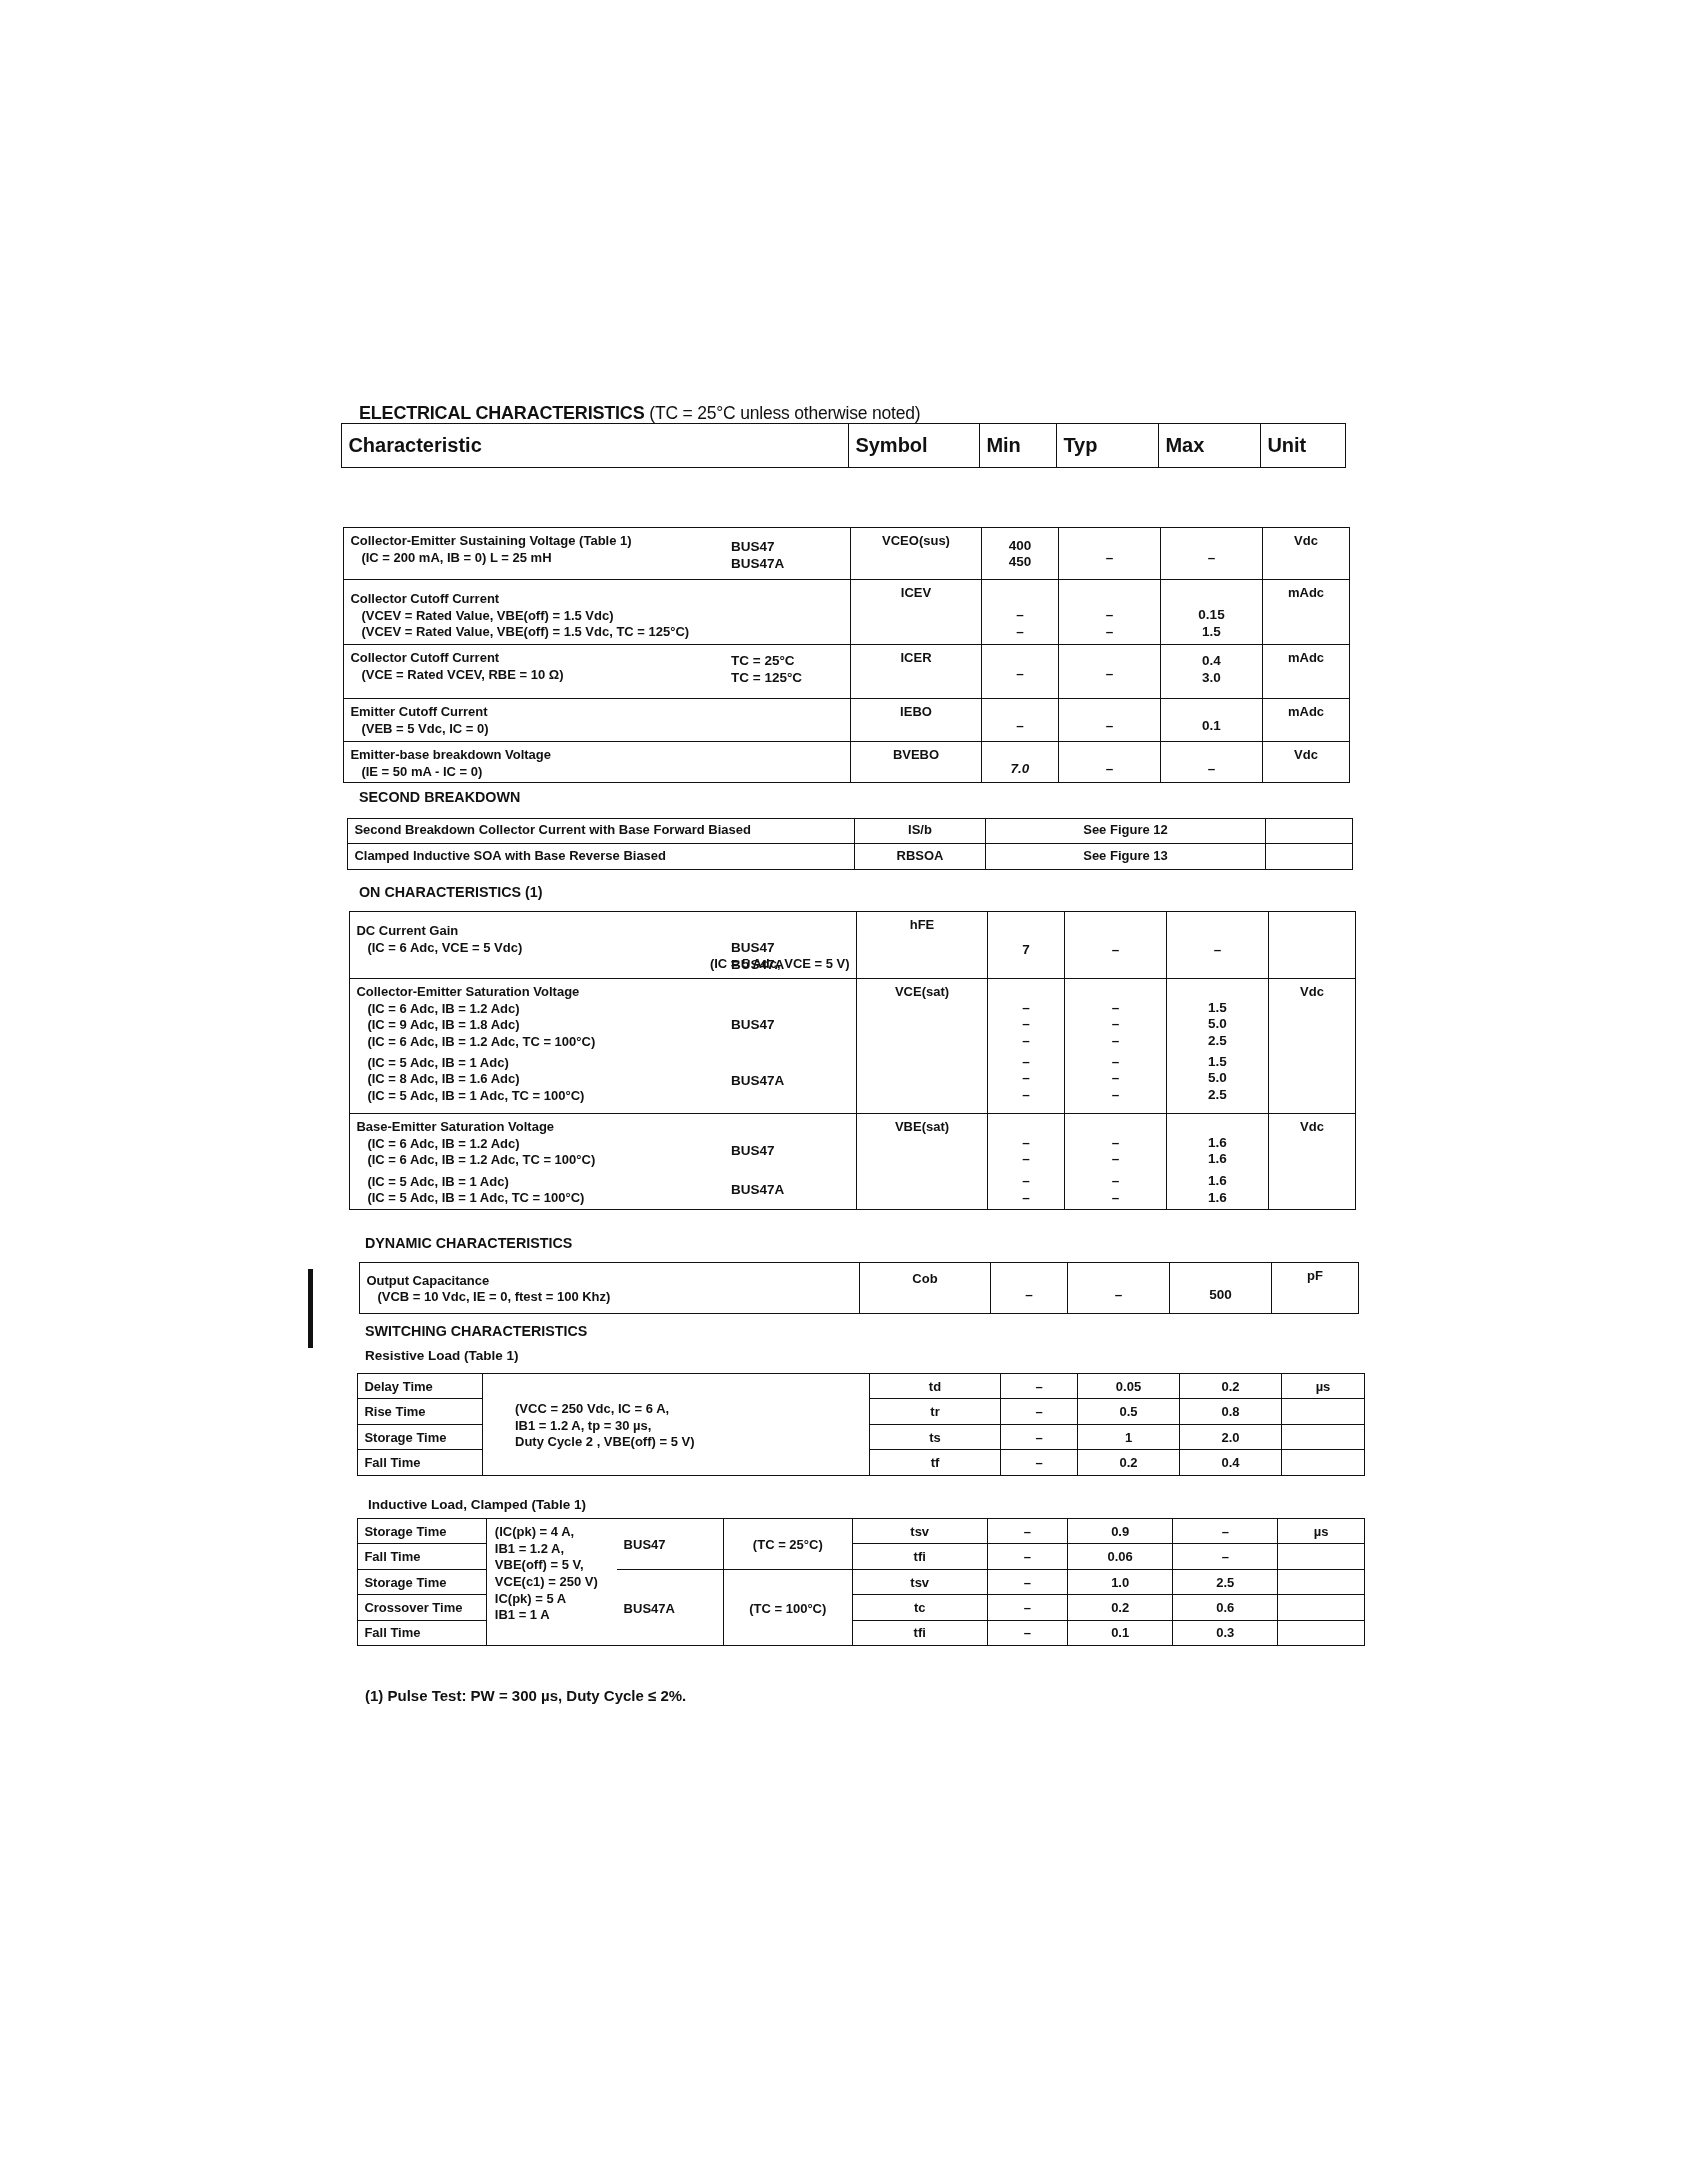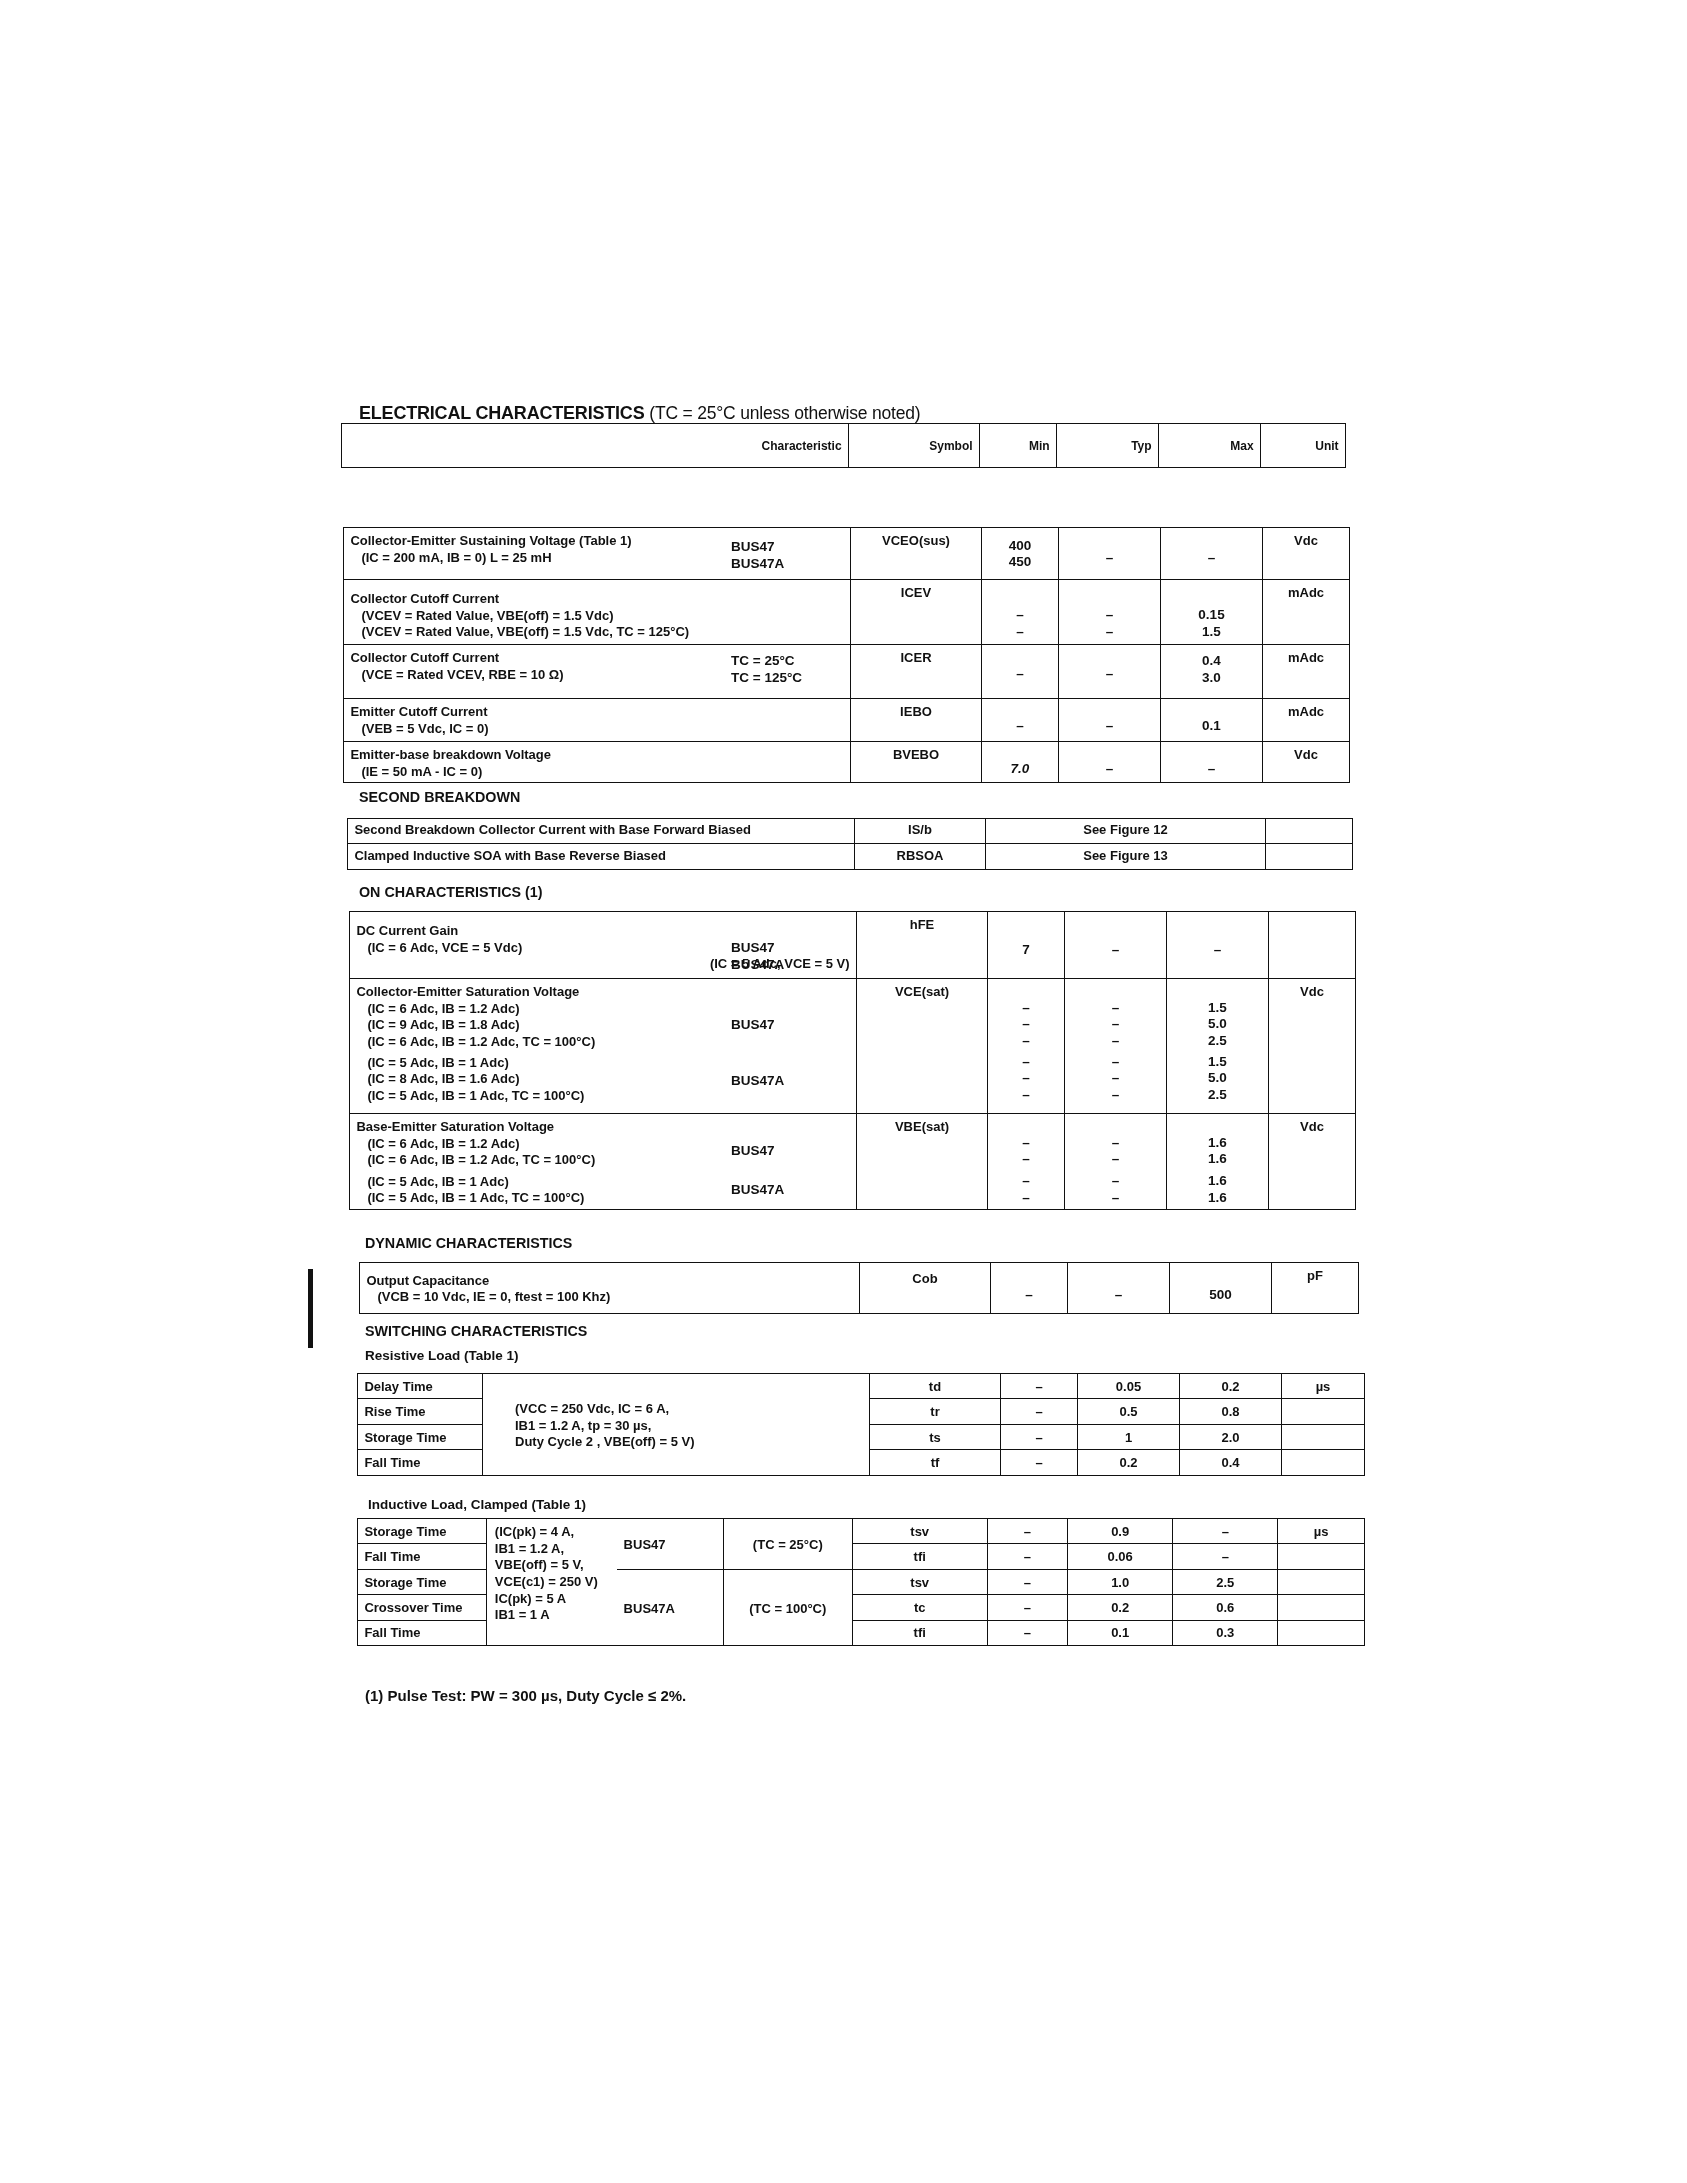--- a/index.html
+++ b/index.html
@@ -5,21 +5,21 @@
   html,body{margin:0;padding:0;background:#fff;}
   body{width:1687px;height:2183px;position:relative;font-family:"Liberation Sans",sans-serif;color:#111;font-weight:bold;}
   .abs{position:absolute;}
   .title{left:359px;top:403px;font-size:18px;letter-spacing:-0.2px;}
   .title .main{font-weight:bold;}
   .title .rest{font-weight:normal;font-size:17.5px;}
   .sect{font-size:14.3px;}
   .sub{font-size:13.5px;}
   table{border-collapse:collapse;position:absolute;table-layout:fixed;}
   td,th{border:1.6px solid #111;padding:0 6.4px;font-size:13.5px;vertical-align:top;}
-  .hdr th{font-size:12px;height:43px;vertical-align:middle;text-align:right;}
+  .hdr th{font-size:20px;height:43px;vertical-align:middle;text-align:left;}
   .c{text-align:center;}
   .ch{font-size:13px;line-height:16.7px;padding-top:4.8px;padding-bottom:1.6px;}
   .num{text-align:center;line-height:16.7px;}
   .dev{position:absolute;font-size:13.5px;line-height:16.7px;}
   .marker{left:308px;top:1269px;width:4.8px;height:79px;background:#111;}
   .foot{left:365px;top:1687px;font-size:15px;}
   .line{display:block;}
 </style>
 </head>
 <body>

